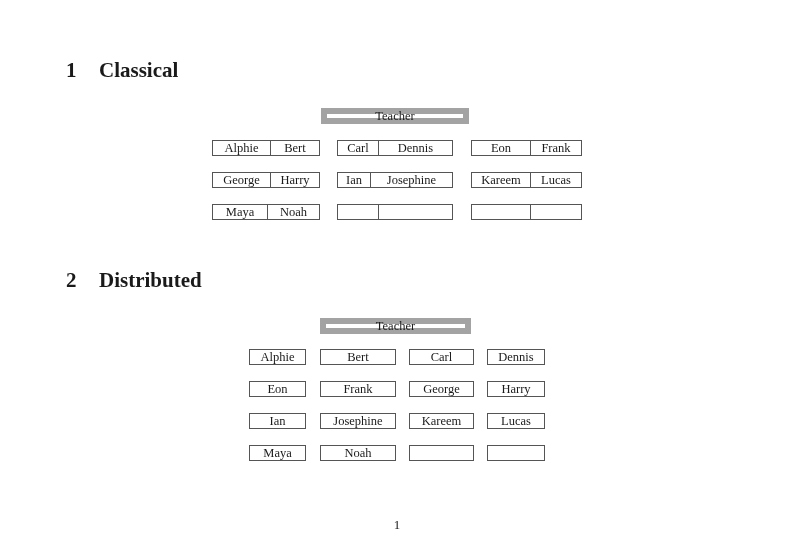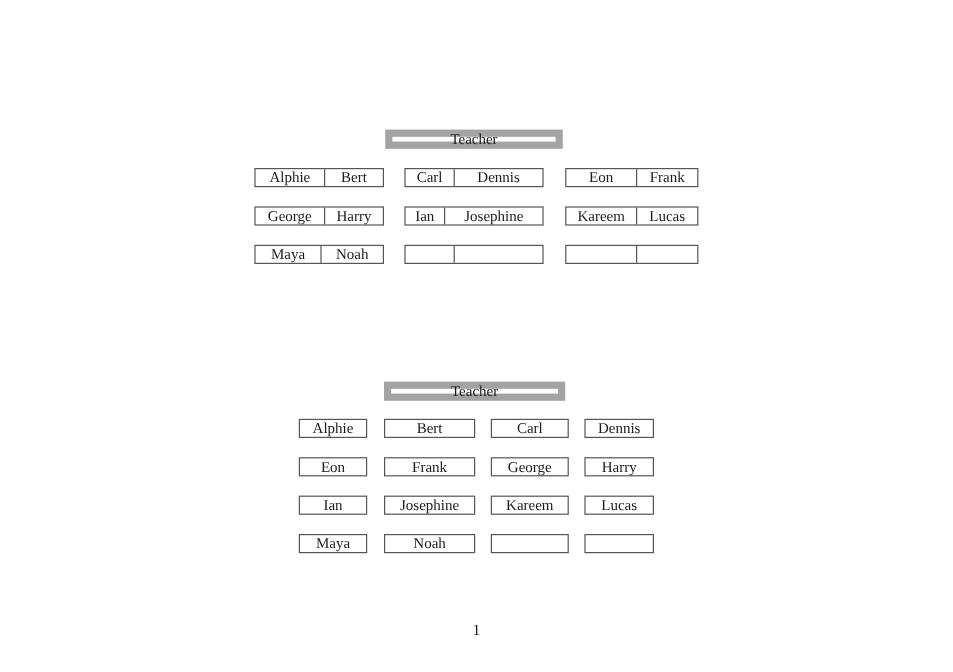--- a/index.html
+++ b/index.html
@@ -61,20 +61,23 @@
     left:0;right:0;top:517px;
     text-align:center;
     font-size:13px;
   }
 </style>
 </head>
 <body>
 
 <div class="page">
 
+  <div class="heading" style="top:60px">
+    <span class="hnum">1</span><span>Classical</span>
+  </div>
 
   <div class="tbox" style="left:321px;top:108px;width:148px">Teacher</div>
 
   <div class="dbox" style="left:212px;top:140px;width:108px">
     <div class="cell c1" style="width:58px">Alphie</div>
     <div class="cell c2">Bert</div>
   </div>
   <div class="dbox" style="left:337px;top:140px;width:116px">
     <div class="cell c1" style="width:41px">Carl</div>
     <div class="cell c2">Dennis</div>
@@ -103,20 +106,23 @@
   </div>
   <div class="dbox" style="left:337px;top:204px;width:116px">
     <div class="cell c1" style="width:41px"></div>
     <div class="cell c2"></div>
   </div>
   <div class="dbox" style="left:471px;top:204px;width:111px">
     <div class="cell c1" style="width:59px"></div>
     <div class="cell c2"></div>
   </div>
 
+  <div class="heading" style="top:270px">
+    <span class="hnum">2</span><span>Distributed</span>
+  </div>
 
   <div class="tbox" style="left:320px;top:318px;width:151px">Teacher</div>
 
   <div class="sbox" style="left:249px;top:349px;width:57px">Alphie</div>
   <div class="sbox" style="left:320px;top:349px;width:76px">Bert</div>
   <div class="sbox" style="left:409px;top:349px;width:65px">Carl</div>
   <div class="sbox" style="left:487px;top:349px;width:58px">Dennis</div>
 
   <div class="sbox" style="left:249px;top:381px;width:57px">Eon</div>
   <div class="sbox" style="left:320px;top:381px;width:76px">Frank</div>

